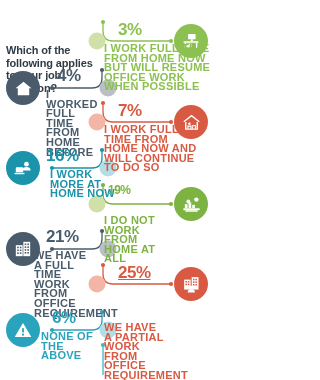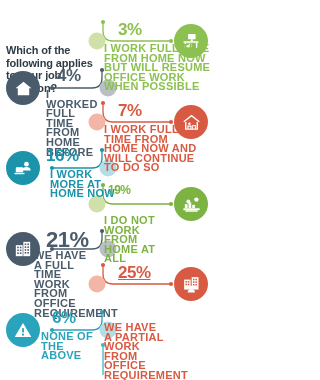--- a/index.html
+++ b/index.html
@@ -223,21 +223,21 @@
         <rect x="14" y="5.4" width="1.9" height="1.9" fill="#4a5c6b"></rect>
         <rect x="17.2" y="5.4" width="1.9" height="1.9" fill="#4a5c6b"></rect>
         <rect x="14" y="8.8" width="1.9" height="1.9" fill="#4a5c6b"></rect>
         <rect x="17.2" y="8.8" width="1.9" height="1.9" fill="#4a5c6b"></rect>
         <rect x="14" y="12.2" width="1.9" height="1.9" fill="#4a5c6b"></rect>
         <rect x="17.2" y="12.2" width="1.9" height="1.9" fill="#4a5c6b"></rect>
         <rect x="14" y="15.6" width="1.9" height="1.9" fill="#4a5c6b"></rect>
         <rect x="17.2" y="15.6" width="1.9" height="1.9" fill="#4a5c6b"></rect>
       </svg>
     </div>
-    <div class="pct" style="left:46px; top:227px; font-size:22px; color:#4a5c6b;">21%</div>
+    <div class="pct" style="left:46px; top:227px; font-size:17px; color:#4a5c6b;">21%</div>
     <div class="desc left" style="left:34px; top:251px; width:62px; color:#4a5c6b;">WE HAVE A FULL TIME WORK FROM OFFICE REQUIREMENT</div>
   </div>
 
   <div class="item">
     <div class="badge" style="left:174px; top:267px; width:34px; height:34px; background:#d95a43;">
       <svg width="21" height="21" viewBox="0 0 24 24" fill="#ffffff">
         <rect x="3.6" y="6.4" width="7.4" height="11.4"></rect>
         <rect x="12.2" y="3.6" width="7.8" height="14.2"></rect>
         <rect x="5.1" y="8" width="1.7" height="1.8" fill="#d95a43"></rect>
         <rect x="7.8" y="8" width="1.7" height="1.8" fill="#d95a43"></rect>

